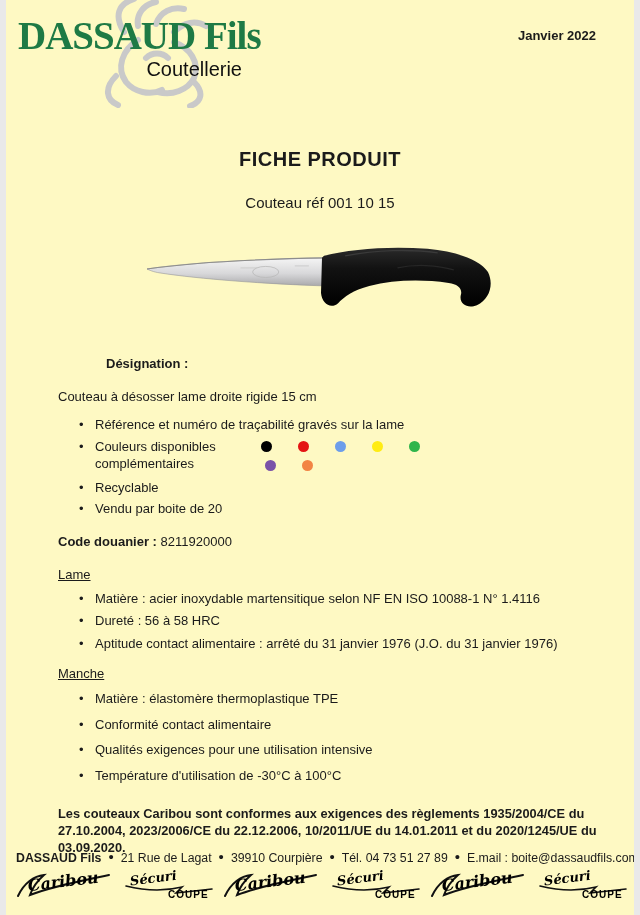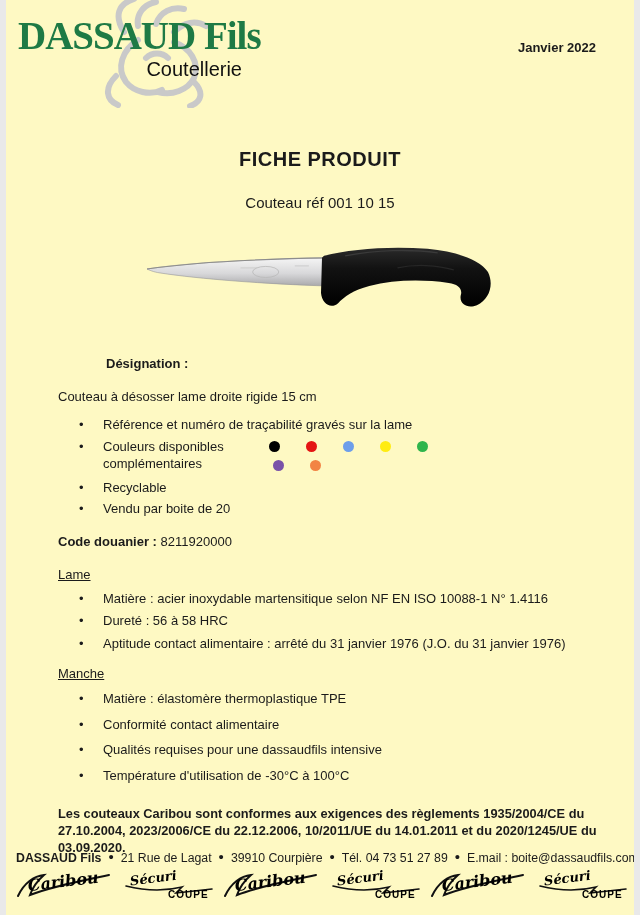--- a/index.html
+++ b/index.html
@@ -12,35 +12,35 @@
   .emblem{position:absolute;left:48px;top:-4px;z-index:0;}
   .logo-title{
     position:absolute;left:12px;top:16px;z-index:1;
     font-family:"Liberation Serif",serif;font-weight:bold;font-size:39px;line-height:1;
     letter-spacing:-1px;white-space:nowrap;
   }
   .logo-sub{
     position:absolute;left:0;top:58px;width:236px;z-index:1;text-align:right;
     font-size:20px;color:#111;
   }
-  .doc-date{position:absolute;right:38px;top:40px;font-size:13px;font-weight:bold;}
+  .doc-date{position:absolute;right:38px;top:28px;font-size:13px;font-weight:bold;}
   
   .main-title{margin-top:46px;text-align:center;font-size:20px;font-weight:bold;letter-spacing:.5px;}
   .sub-title{margin-top:23px;text-align:center;font-size:15px;font-weight:normal;}
   
   .knife-wrap{margin-top:30px;text-align:center;}
   
   .content{padding:0 42px 0 52px;font-size:13px;line-height:1.35;}
   .sec-heading{font-weight:bold;padding-left:48px;}
   .designation-heading{margin-top:32px;}
   .intro{margin-top:15px;}
   .blist{margin-top:11px;}
   .bullet{display:flex;align-items:flex-start;}
   .bullet + .bullet{margin-top:4px;}
-  .bullet .bt{flex:1;margin-left:8px;}
+  .bullet .bt{flex:1;}
   .bullet::before{content:"\2022";width:16px;margin-left:21px;flex:0 0 16px;font-size:13px;}
   .colors-flex{display:flex;gap:36px;}
   .colors-labels{width:130px;flex:0 0 130px;}
   .dot-rows{flex:1;}
   .dot-row{display:flex;gap:26px;align-items:center;height:18px;}
   .dot-row.second{margin-top:1px;padding-left:4px;}
   .dot{width:11px;height:11px;border-radius:50%;display:inline-block;}
   .code-line{margin-top:15px;}
   .code-line .lbl{font-weight:bold;}
   .descriptif-heading{margin-top:17px;}
@@ -189,21 +189,21 @@
 
     <div class="sub-sec" style="margin-top:13px;">Manche</div>
     <div class="blist manche-list">
       <div class="bullet">
         <span class="bt">Matière : élastomère thermoplastique TPE</span>
       </div>
       <div class="bullet">
         <span class="bt">Conformité contact alimentaire</span>
       </div>
       <div class="bullet">
-        <span class="bt">Qualités requises pour une dassaudfils intensive</span>
+        <span class="bt">Qualités exigences pour une utilisation intensive</span>
       </div>
       <div class="bullet">
         <span class="bt">Température d'utilisation de -30°C à 100°C</span>
       </div>
     </div>
 
     <div class="compliance">Les couteaux Caribou sont conformes aux exigences des règlements 1935/2004/CE du 27.10.2004, 2023/2006/CE du 22.12.2006, 10/2011/UE du 14.01.2011 et du  2020/1245/UE du 03.09.2020.</div>
   </div>
 
   <div class="contact">

